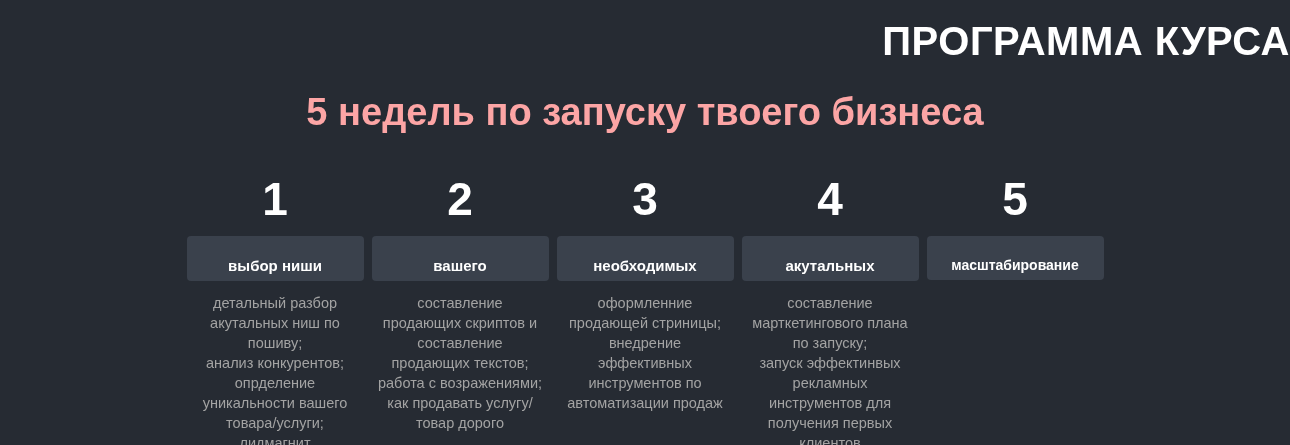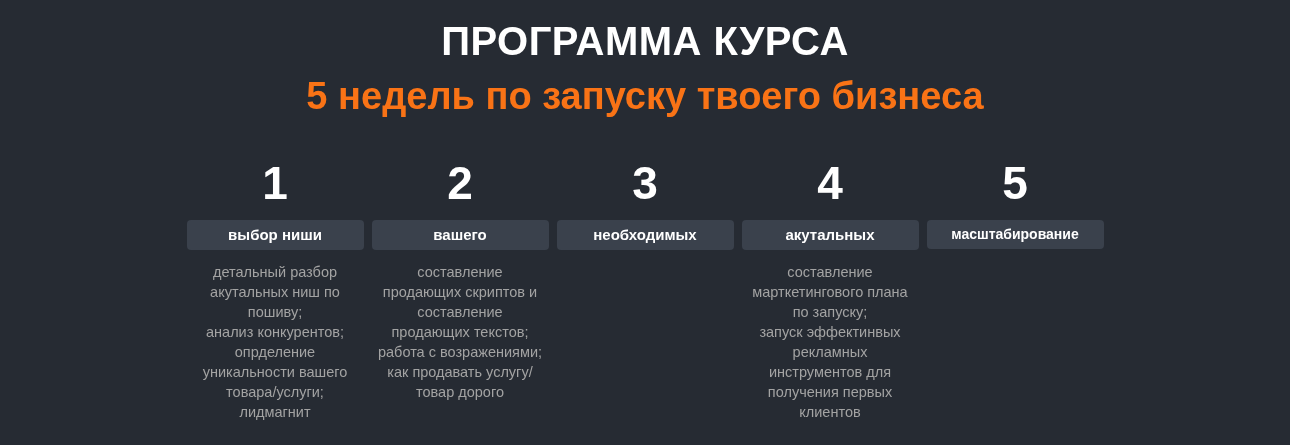--- a/index.html
+++ b/index.html
@@ -24,27 +24,28 @@
   .header {
     padding-top: 18px;
     text-align: center;
   }
   .title-main {
     font-size: 40px;
     font-weight: 700;
     letter-spacing: 0.5px;
     line-height: 1.15;
     color: #ffffff;
+    text-align: right;
   }
   .title-sub {
     font-size: 38px;
     font-weight: 700;
     line-height: 1.2;
-    margin-top: 10px;
-    color: #f97316;
+    margin-top: 26px;
+    color: #fca5a5;
   }
   .columns {
     display: flex;
     justify-content: center;
     align-items: flex-start;
     margin-top: 40px;
     padding: 0 180px;
     box-sizing: border-box;
     gap: 0px;
   }
@@ -62,21 +63,21 @@
     color: #ffffff;
     margin-bottom: 14px;
   }
   .col-badge {
     display: block;
     background: #3a414c;
     border-radius: 4px;
     font-size: 15px;
     font-weight: 700;
     color: #ffffff;
-    padding: 6px 4px 7px 4px;
+    padding: 21px 4px 7px 4px;
     margin: 0 0 12px 0;
     white-space: nowrap;
     overflow: hidden;
   }
   .col-badge.wide {
     font-size: 14px;
   }
   .col-desc {
     font-size: 14.5px;
     line-height: 1.38;
@@ -117,20 +118,26 @@
 составление
 продающих текстов;
 работа с возражениями;
 как продавать услугу/
 товар дорого</div>
     </div>
 
     <div class="col">
       <div class="col-number">3</div>
       <div class="col-badge">необходимых</div>
+      <div class="col-desc">оформленние
+продающей стриницы;
+внедрение
+эффективных
+инструментов по
+автоматизации продаж</div>
     </div>
 
     <div class="col">
       <div class="col-number">4</div>
       <div class="col-badge">акутальных</div>
       <div class="col-desc">составление
 марткетингового плана
 по запуску;
 запуск эффектинвых
 рекламных

